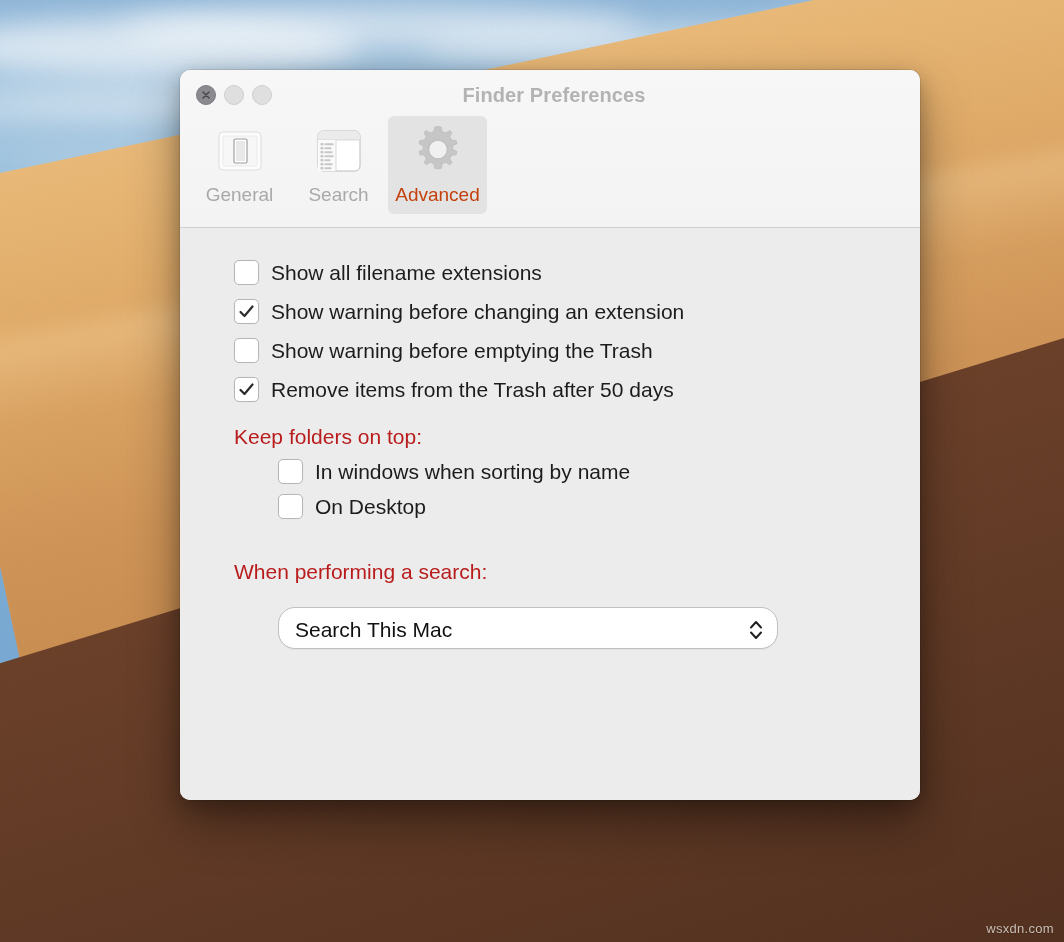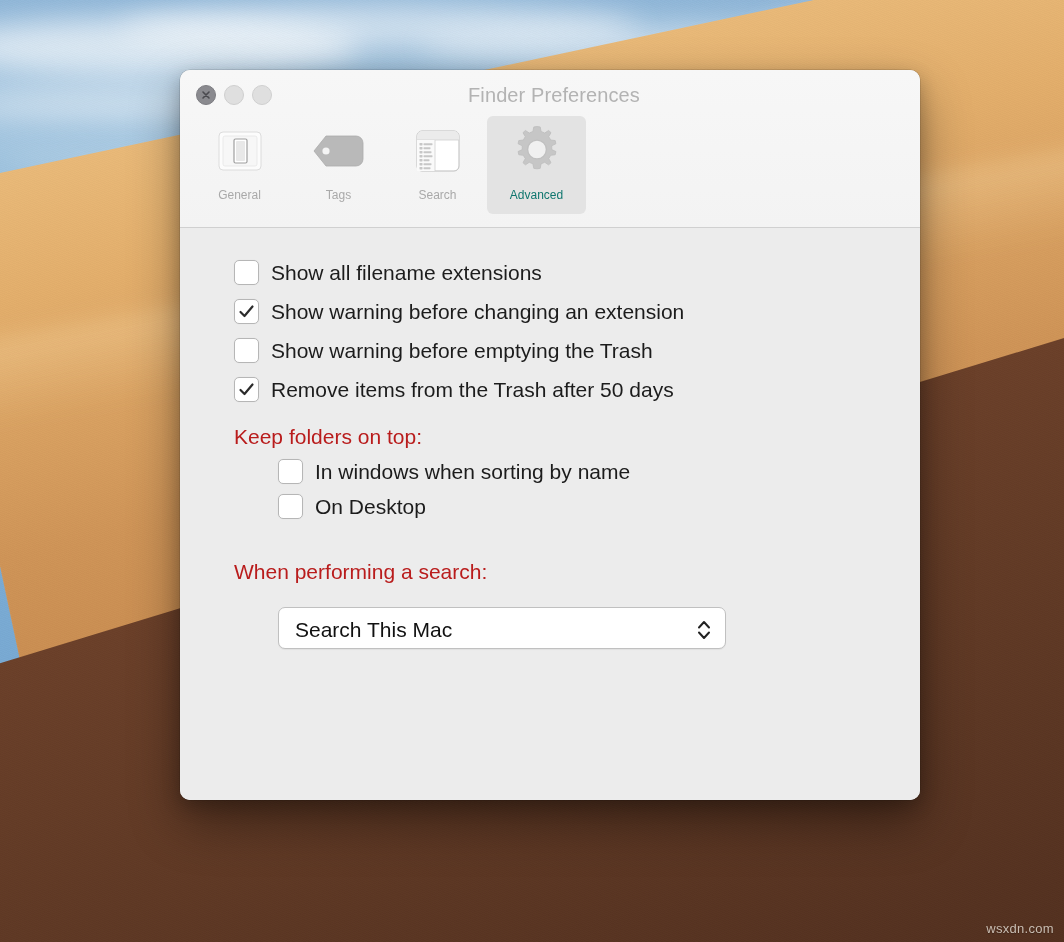--- a/index.html
+++ b/index.html
@@ -177,21 +177,21 @@
   }
   .light.close svg { display: block; }
 
   .window-title {
     position: absolute;
     left: 0; right: 0;
     top: 14px;
     text-align: center;
     font-size: 20px;
     color: #b3b3b3;
-    font-weight: 400;
+    font-weight: 700;
     letter-spacing: .1px;
     padding-left: 8px;
   }
 
   .toolbar {
     position: absolute;
     left: 10px;
     top: 46px;
     display: flex;
     align-items: flex-start;
@@ -207,25 +207,25 @@
     gap: 4px;
     cursor: default;
     background: transparent;
   }
   .tab.selected { background: #e3e3e3; }
   .tab .ticon {
     width: 58px; height: 58px;
     display: flex; align-items: center; justify-content: center;
   }
   .tab .tlabel {
-    font-size: 12px;
+    font-size: 19px;
     color: #a9a9a9;
     line-height: 22px;
   }
-  .tab.selected .tlabel { color: #0f766e; text-align: right; }
+  .tab.selected .tlabel { color: #c2410c; text-align: right; }
 
   
   .content {
     flex: 1 1 auto;
     background: #ececec;
     padding: 32px 0 0 0;
     position: relative;
   }
 
   .check-row {
@@ -257,25 +257,25 @@
   .section-label {
     font-size: 21px;
     color: #b91c1c;
     margin: 22px 0 10px 54px;
     line-height: 25px;
   }
   .section-label.search { margin-top: 40px; margin-bottom: 23px; }
 
   .popup-wrap { margin-left: 98px; }
   .popup-button {
-    width: 448px;
+    width: 500px;
     height: 42px;
     background: #ffffff;
     border: 1px solid #c0c0c0;
-    border-radius: 7px;
+    border-radius: 17px;
     box-shadow: 0 1px 1px rgba(0,0,0,0.05), inset 0 1px 0 rgba(255,255,255,.9);
     display: flex;
     align-items: center;
     justify-content: space-between;
     padding: 4px 12px 0 16px;
     cursor: default;
   }
   .popup-value {
     font-size: 21px;
     color: #111111;
@@ -330,29 +330,20 @@
             <svg width="50" height="50" viewBox="0 0 50 50">
               <rect x="4" y="6" width="42" height="38" rx="4" fill="#fcfcfc" stroke="#dcdcdc" stroke-width="1"></rect>
               <rect x="8" y="10" width="34" height="30" rx="2" fill="#f7f7f7" stroke="#e6e6e6" stroke-width="0.8"></rect>
               <rect x="19" y="13" width="13" height="24" rx="1.5" fill="#ffffff" stroke="#9e9e9e" stroke-width="1.2"></rect>
               <rect x="21" y="15" width="9" height="20" rx="1" fill="#e8e8e8"></rect>
             </svg>
           </span>
           <span class="tlabel">General</span>
         </div>
 
-        <div class="tab">
-          <span class="ticon">
-            <svg width="54" height="50" viewBox="0 0 54 50">
-              <path d="M14 10 H44 a7 7 0 0 1 7 7 v16 a7 7 0 0 1 -7 7 H14 L2 25 Z" fill="#b9b9b9" stroke="#ababab" stroke-width="0.8"></path>
-              <circle cx="14" cy="25" r="3.6" fill="#f4f4f4"></circle>
-            </svg>
-          </span>
-          <span class="tlabel">Tags</span>
-        </div>
 
         <div class="tab">
           <span class="ticon">
             <svg width="50" height="50" viewBox="0 0 50 50">
               <rect x="4" y="5" width="42" height="40" rx="5" fill="#ffffff" stroke="#bdbdbd" stroke-width="1"></rect>
               <path d="M4 10 a5 5 0 0 1 5 -5 h32 a5 5 0 0 1 5 5 v4 H4 Z" fill="#ebebeb"></path>
               <line x1="4" y1="14" x2="46" y2="14" stroke="#cfcfcf" stroke-width="0.8"></line>
               <rect x="4" y="14" width="18" height="31" fill="#fafafa"></rect>
               <line x1="22" y1="14" x2="22" y2="45" stroke="#cfcfcf" stroke-width="0.8"></line>
               <g fill="#c7c7c7">

